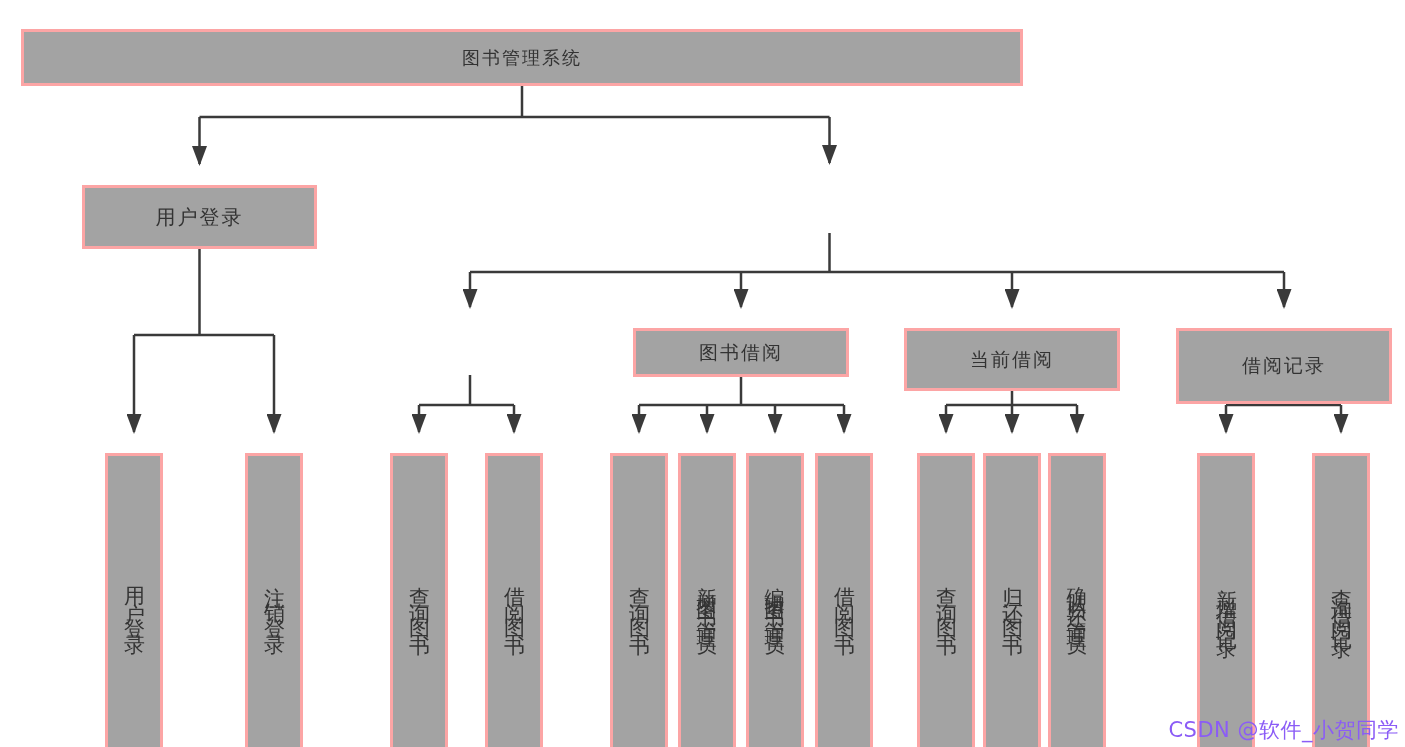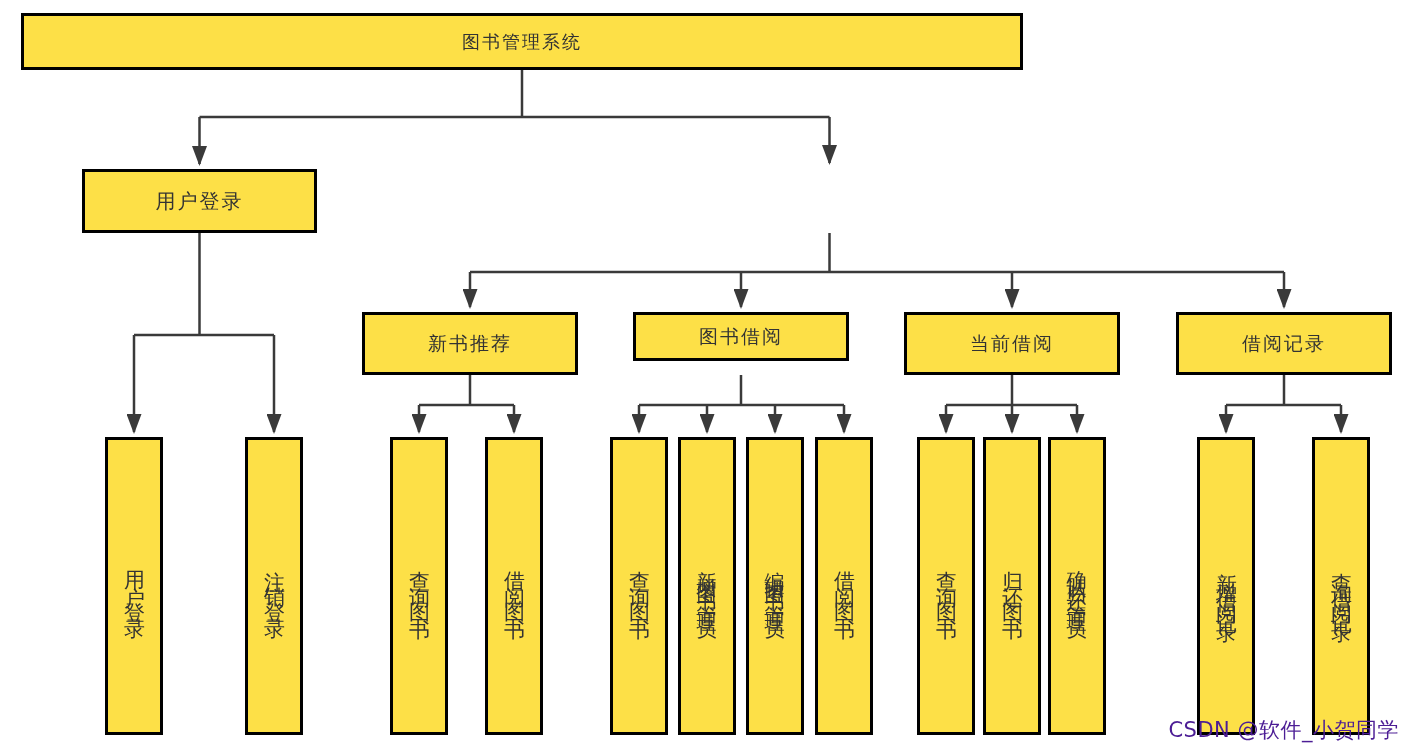--- a/index.html
+++ b/index.html
@@ -25,27 +25,28 @@
     z-index: 1;
   }
   .wires path {
     stroke: #3a3a3a;
     stroke-width: 2.5;
     fill: none;
   }
   .node {
     position: absolute;
     box-sizing: border-box;
-    background: #fde047;
-    border: 3px solid #000000;
+    background: #a3a3a3;
+    border: 3px solid #fca5a5;
     display: flex;
     align-items: center;
     justify-content: center;
     z-index: 2;
     color: #333333;
+    margin-top: 16px;
   }
   .node.root { border-width: 3px; }
   .hlabel {
     font-size: 18px;
     letter-spacing: 2px;
     color: #333333;
     white-space: nowrap;
   }
   .node.l2 .hlabel { font-size: 20px; }
   .node.l3 .hlabel { font-size: 19px; }
@@ -58,21 +59,21 @@
     line-height: 1;
     white-space: nowrap;
   }
   .leaf.medium .vlabel { letter-spacing: 10px; font-size: 21px; }
   .leaf.long   .vlabel { letter-spacing: 7px;  font-size: 20px; }
   .watermark {
     position: absolute;
     right: 6px;
     bottom: 3px;
     font-size: 21px;
-    color: #4c1d95;
+    color: #8b5cf6;
     letter-spacing: 0.5px;
     z-index: 3;
     white-space: nowrap;
   }
 </style>
 </head>
 <body>
 
 <div class="stage">
 
@@ -125,30 +126,27 @@
   </svg>
 
   <div class="node root" style="left:21px; top:13px; width:1002px; height:57px;">
     <span class="hlabel">图书管理系统</span>
   </div>
 
   <div class="node l2" style="left:82px; top:169px; width:235px; height:64px;">
     <span class="hlabel">用户登录</span>
   </div>
 
-  <div class="node l3" style="left:362px; top:312px; width:216px; height:63px;">
-    <span class="hlabel">新书推荐</span>
-  </div>
   <div class="node l3" style="left:633px; top:312px; width:216px; height:49px;">
     <span class="hlabel">图书借阅</span>
   </div>
   <div class="node l3" style="left:904px; top:312px; width:216px; height:63px;">
     <span class="hlabel">当前借阅</span>
   </div>
-  <div class="node l3" style="left:1176px; top:312px; width:216px; height:63px;">
+  <div class="node l3" style="left:1176px; top:312px; width:216px; height:76px;">
     <span class="hlabel">借阅记录</span>
   </div>
 
   <div class="node leaf" style="left:105px; top:437px; width:58px; height:298px;">
     <span class="vlabel">用户登录</span>
   </div>
   <div class="node leaf" style="left:245px; top:437px; width:58px; height:298px;">
     <span class="vlabel">注销登录</span>
   </div>
 

